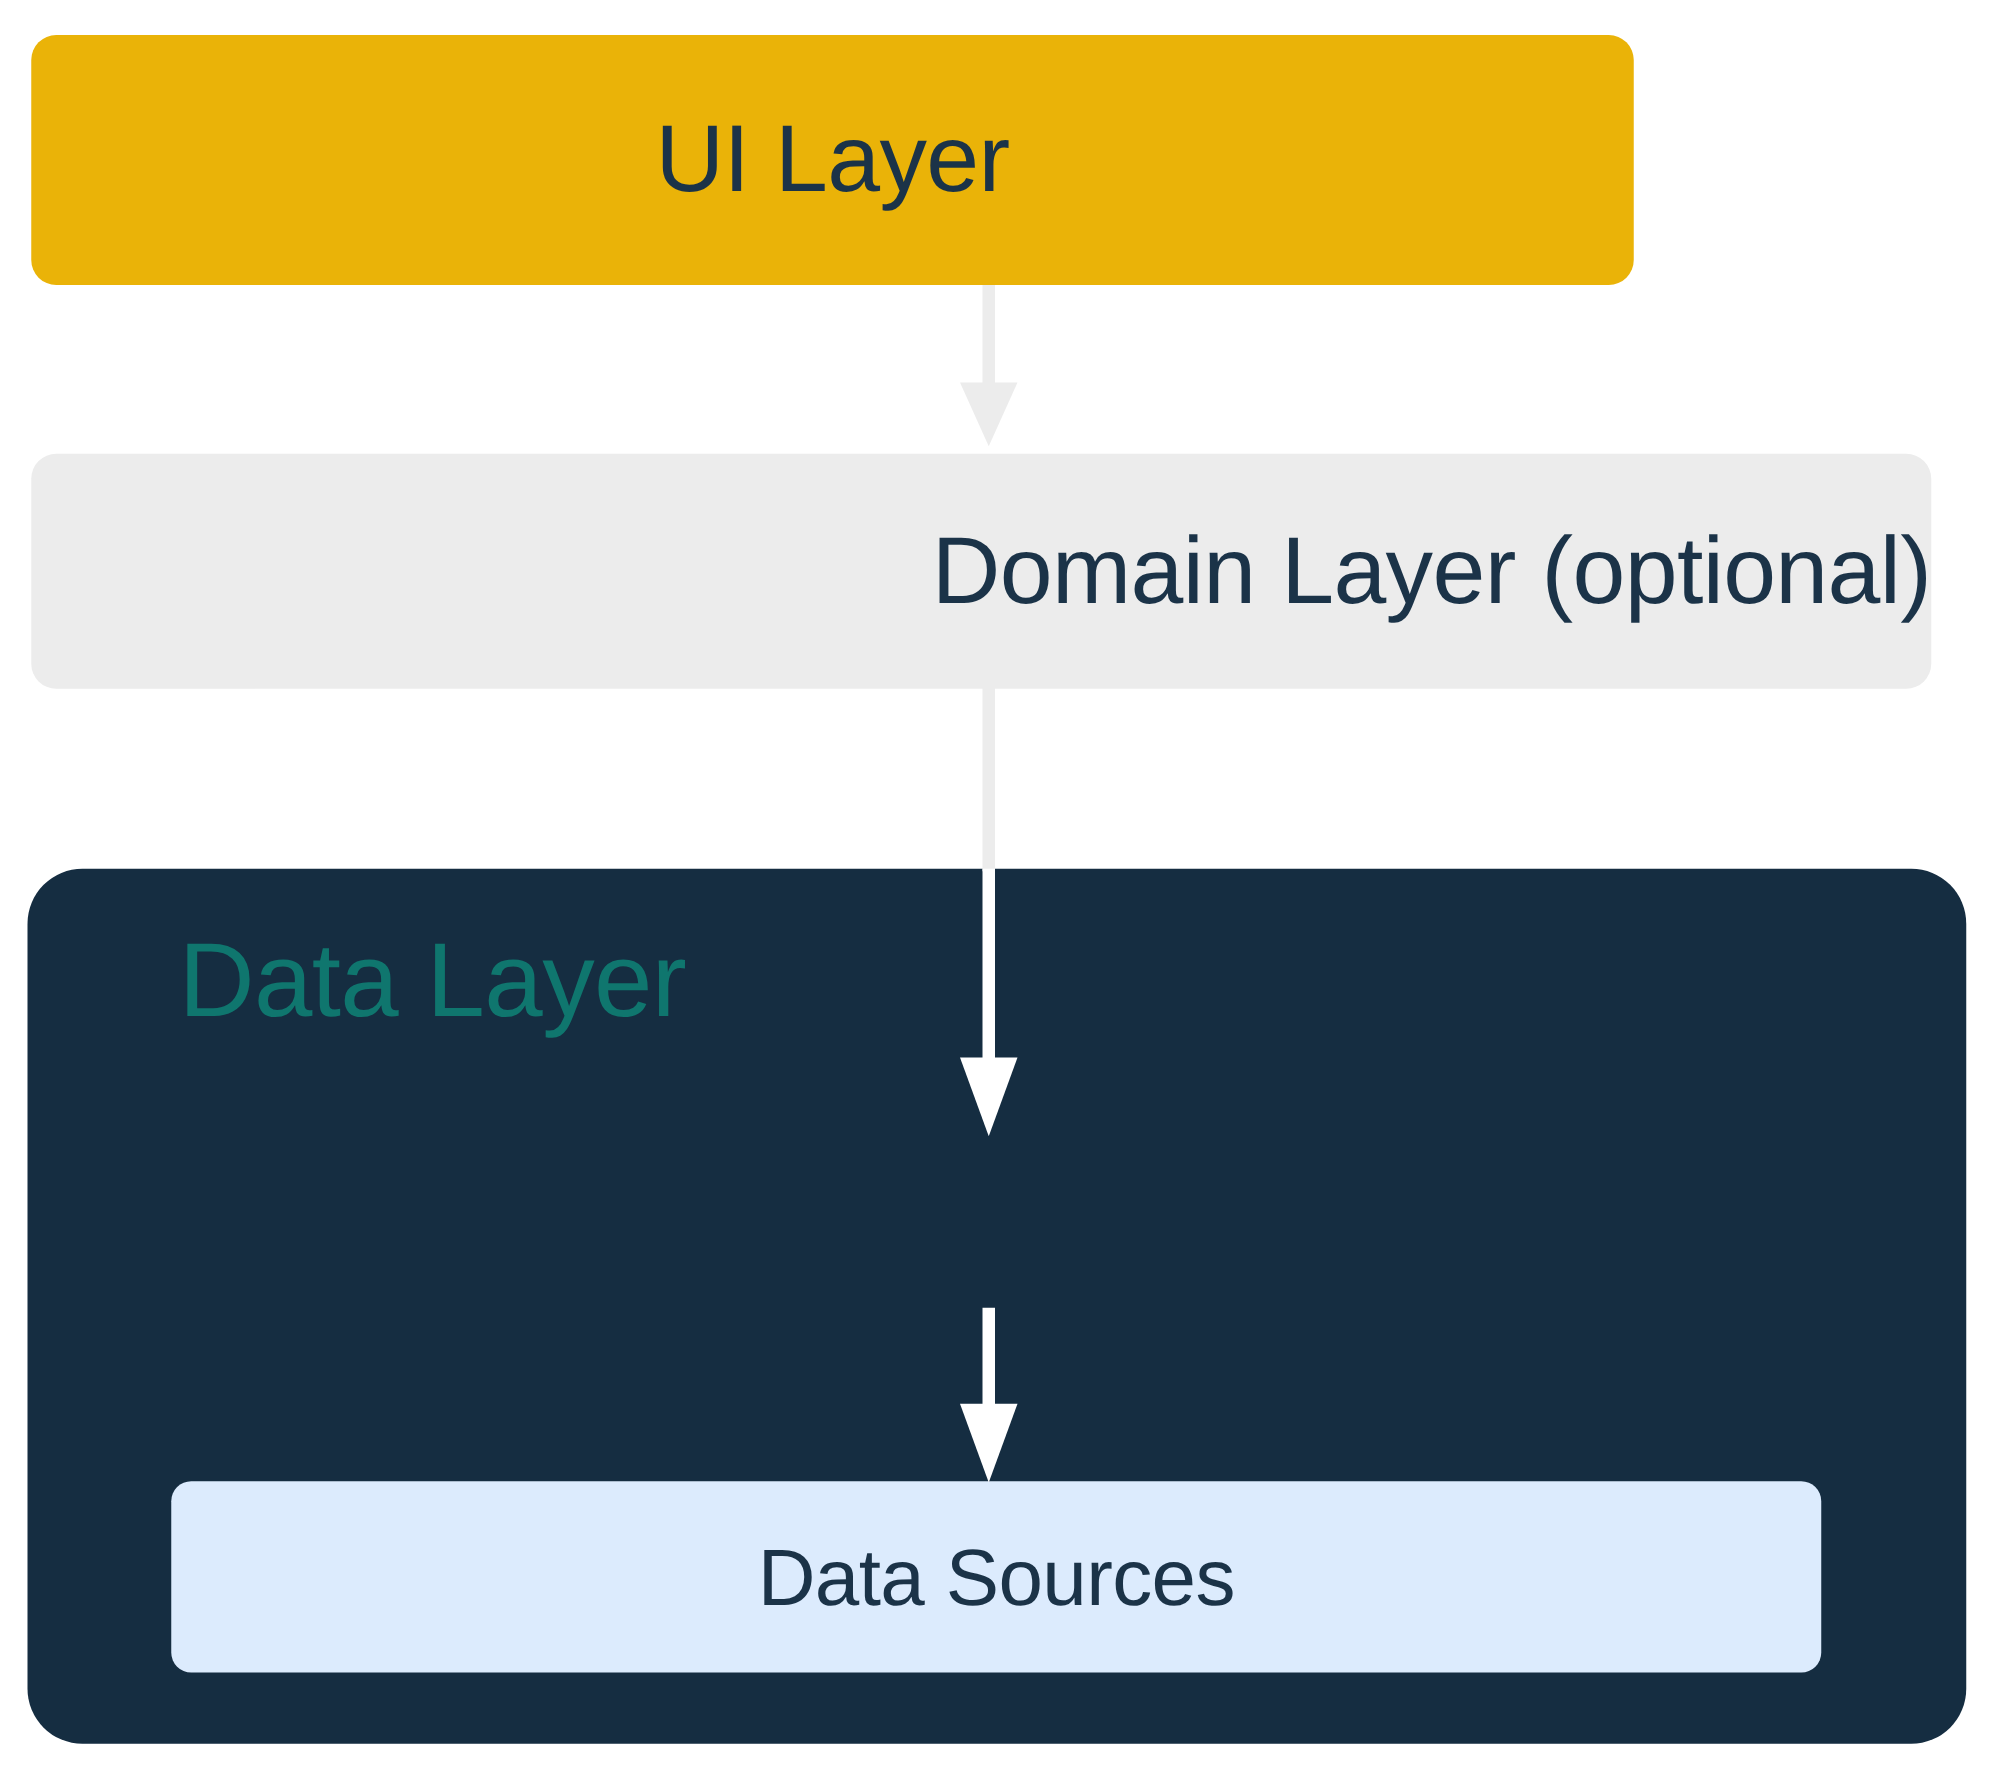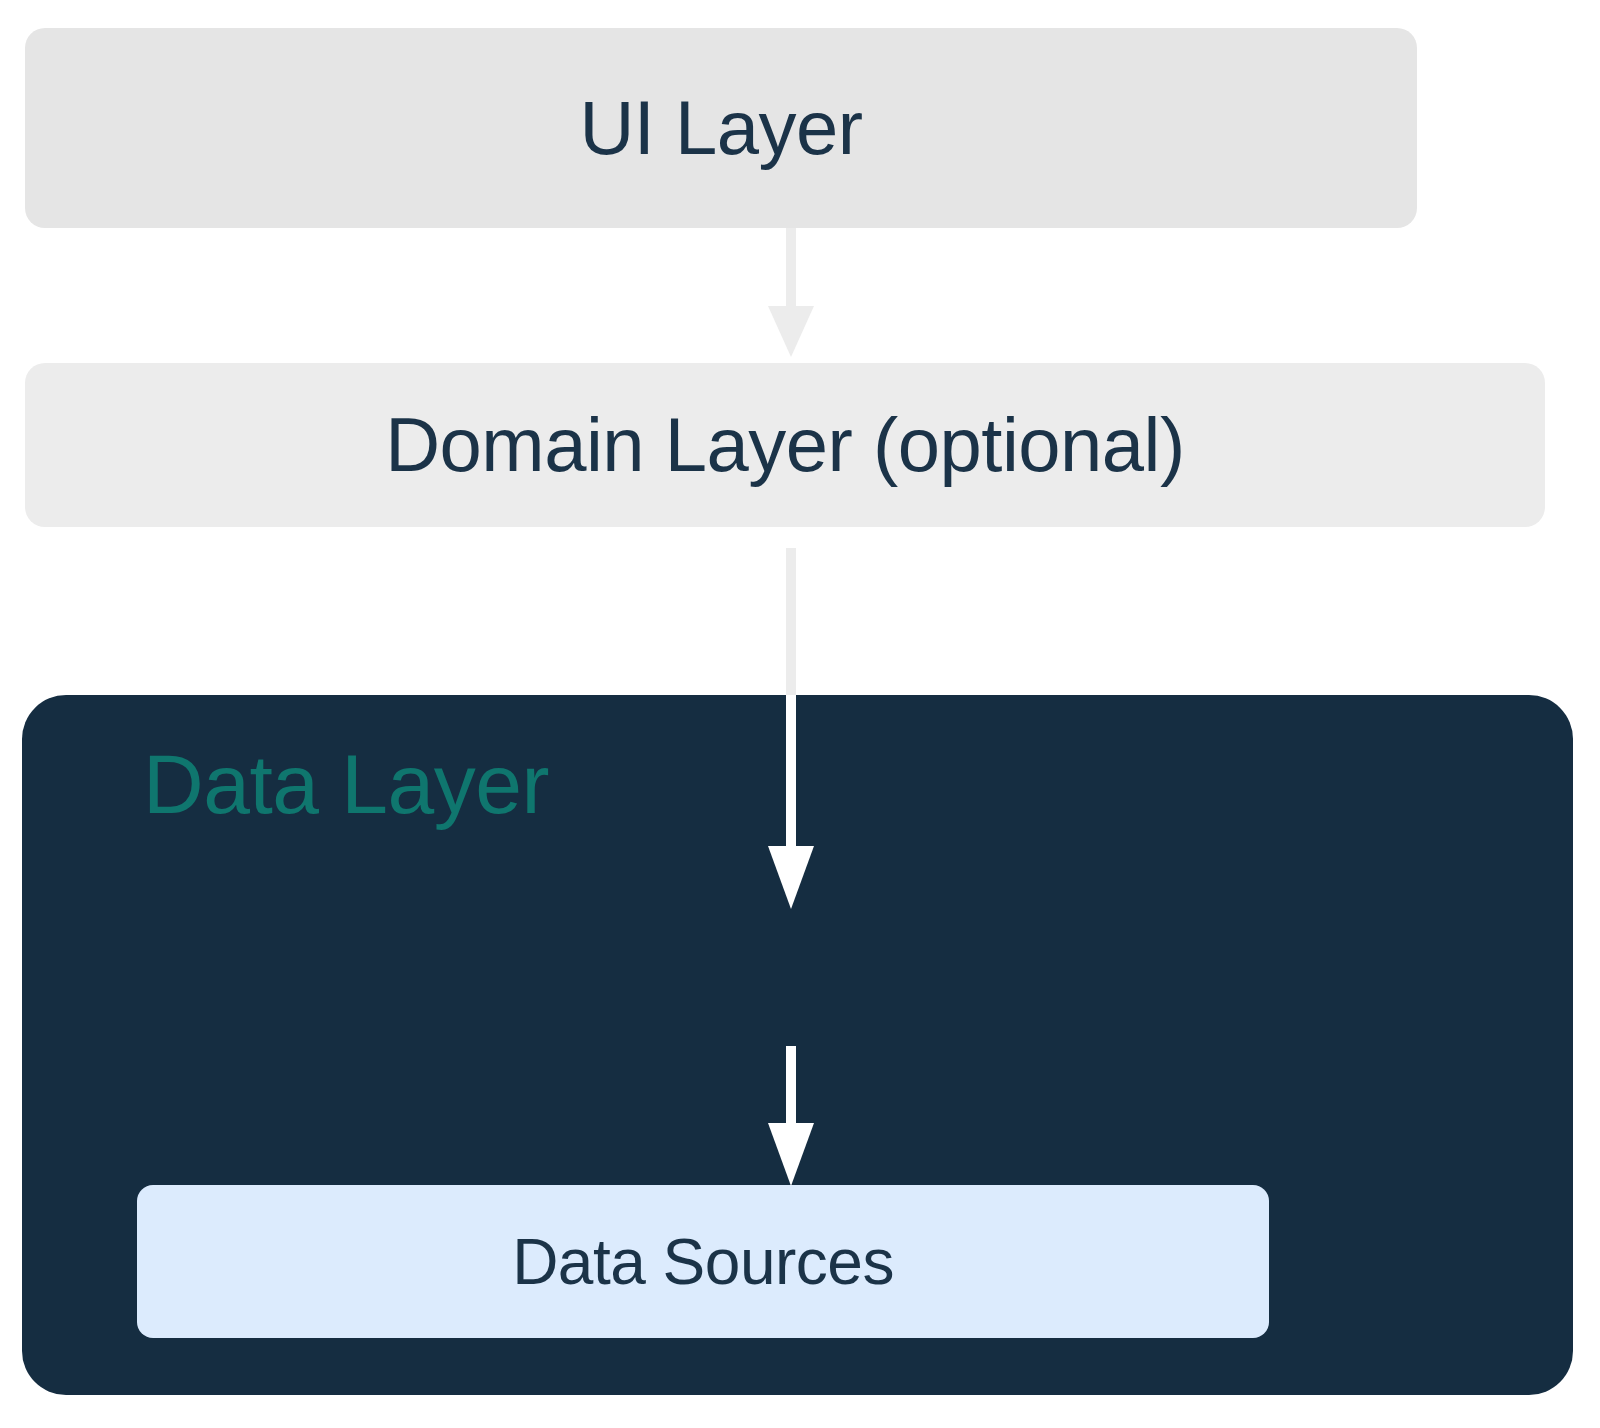--- a/index.html
+++ b/index.html
@@ -35,39 +35,40 @@
   .box-label {
     white-space: nowrap;
     letter-spacing: -0.5px;
     line-height: 1;
   }
 
   
   #ui-layer-box {
     left: 25px;
     top: 28px;
-    width: 1392px;
+    width: 1282px;
     height: 200px;
-    background: #e5e5e5;
+    background: #eab308;
     border-radius: 20px;
   }
   #ui-layer-box .box-label {
     font-size: 76px;
     color: #1b3348;
     font-weight: 400;
   }
 
   
   #domain-layer-box {
     left: 25px;
     top: 363px;
     width: 1520px;
-    height: 164px;
+    height: 188px;
     background: #ececec;
     border-radius: 20px;
+    justify-content: flex-end;
   }
   #domain-layer-box .box-label {
     font-size: 76px;
     color: #1b3348;
     font-weight: 400;
   }
 
   
   #data-layer-box {
     position: absolute;
@@ -103,21 +104,21 @@
   }
   #repositories-box .box-label {
     font-size: 64px;
     color: #1b3348;
   }
 
   
   #data-sources-box {
     left: 137px;
     top: 1185px;
-    width: 1132px;
+    width: 1320px;
     height: 153px;
     background: #dcebfd;
     border-radius: 16px;
     z-index: 4;
   }
   #data-sources-box .box-label {
     font-size: 64px;
     color: #1b3348;
   }
 

